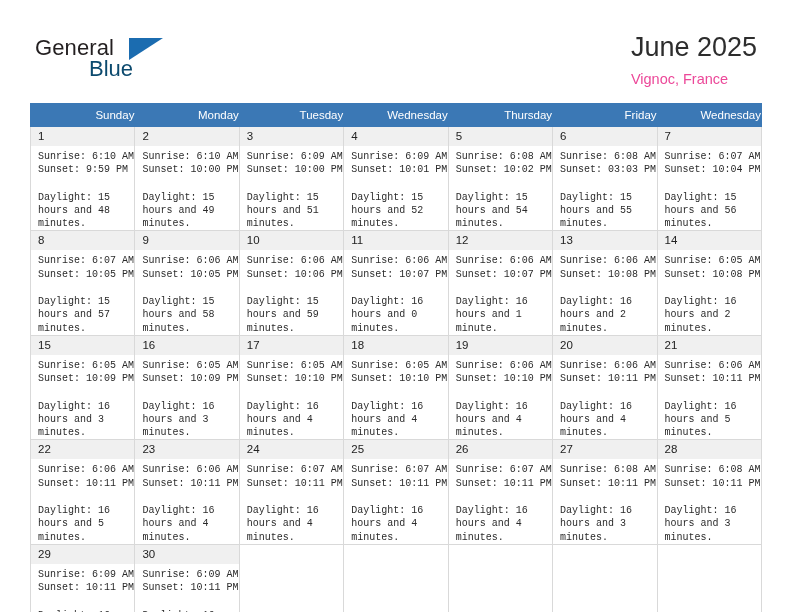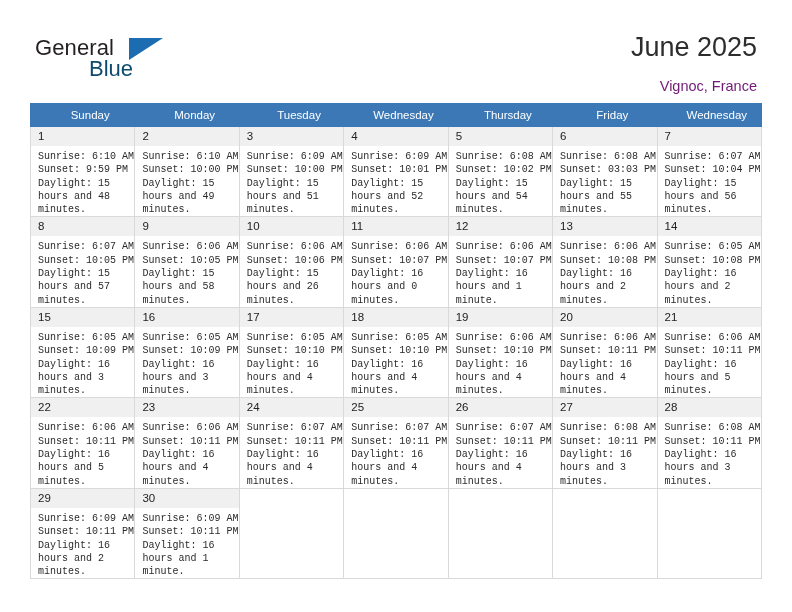--- a/index.html
+++ b/index.html
@@ -60,51 +60,51 @@
     width: 0;
     height: 0;
     border-left: 34px solid #1b6cb0;
     border-bottom: 22px solid transparent;
   }
 
   .title-block {
     position: absolute;
     right: 35px;
     top: 30px;
-    text-align: right;
+    text-align: left;
   }
   .cal-title {
     font-size: 27px;
     color: #2d2d2d;
     line-height: 34px;
     font-weight: normal;
     margin: 0;
   }
   .cal-subtitle {
     font-size: 14.5px;
-    color: #701a75;
+    color: #ec4899;
     line-height: 20px;
-    margin-top: 12px;
+    margin-top: 5px;
   }
 
   
   .calendar {
     position: absolute;
     left: 30px;
     top: 103px;
     width: 732px;
     border-collapse: collapse;
     table-layout: fixed;
   }
   .calendar th {
     background: #3b78b5;
     color: #ffffff;
     font-size: 11.5px;
     font-weight: normal;
-    text-align: center;
+    text-align: right;
     padding: 5px 0 5px 15px;
     height: 12px;
     border: 1px solid #3b78b5;
   }
   .calendar td {
     vertical-align: top;
     border: 1px solid #d9d9d9;
     padding: 0;
     height: 85px;
     width: 104.57px;
@@ -126,20 +126,21 @@
     font-size: 10px;
     line-height: 13.3px;
     color: #2b2b2b;
     font-family: Liberation Mono, monospace;
   }
   .info div {
     white-space: nowrap;
   }
   .info .daylight {
     white-space: normal;
+    margin-top: 14px;
   }
 </style>
 </head>
 <body>
 
 <div class="page">
 
   <div class="header">
 
     <div class="brand">
@@ -243,21 +244,21 @@
             <div>Sunrise: 6:06 AM</div>
             <div>Sunset: 10:05 PM</div>
             <div class="daylight">Daylight: 15 hours and 58 minutes.</div>
           </div>
         </td>
         <td>
           <span class="daynum">10</span>
           <div class="info">
             <div>Sunrise: 6:06 AM</div>
             <div>Sunset: 10:06 PM</div>
-            <div class="daylight">Daylight: 15 hours and 26 minutes.</div>
+            <div class="daylight">Daylight: 15 hours and 59 minutes.</div>
           </div>
         </td>
         <td>
           <span class="daynum">11</span>
           <div class="info">
             <div>Sunrise: 6:06 AM</div>
             <div>Sunset: 10:07 PM</div>
             <div class="daylight">Daylight: 16 hours and 0 minutes.</div>
           </div>
         </td>

